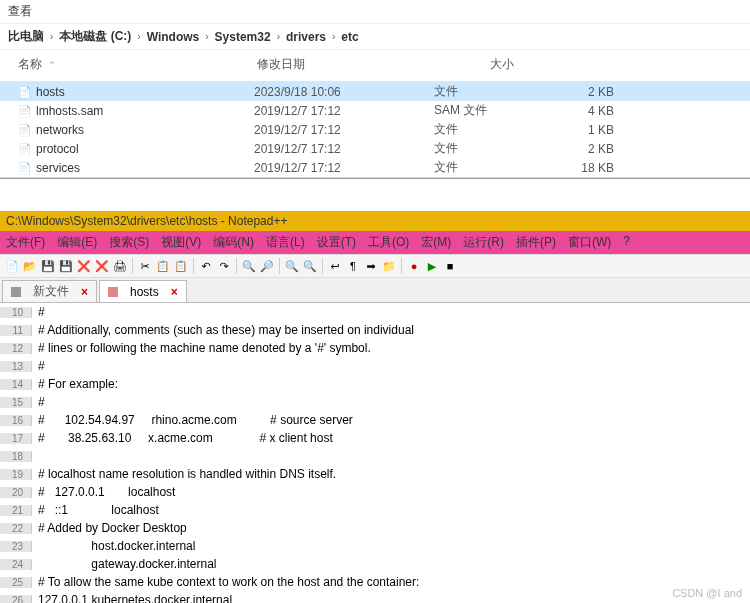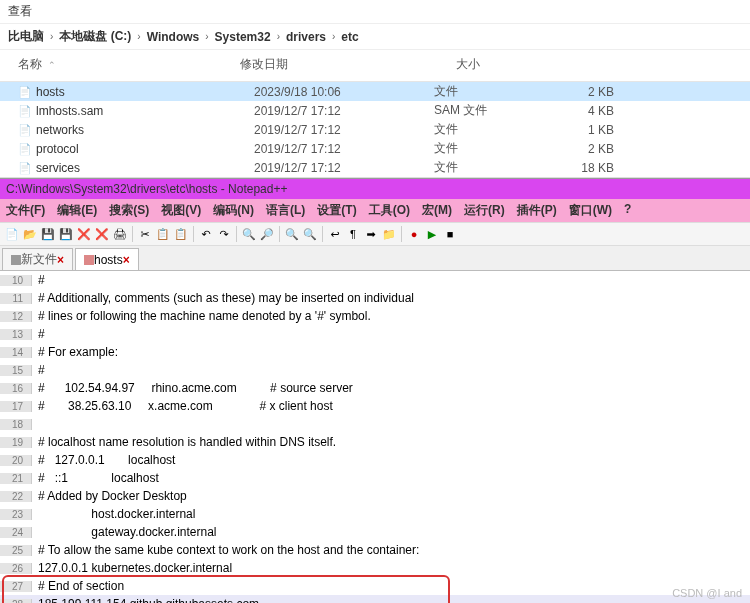--- a/index.html
+++ b/index.html
@@ -4,46 +4,46 @@
 <style>
 * { margin: 0; padding: 0; box-sizing: border-box; font-family: "Microsoft YaHei", "Segoe UI", sans-serif; font-size: 12px; }
 body { background: #fff; width: 750px; height: 603px; overflow: hidden; position: relative; }
 
 
 .explorer { border-bottom: 1px solid #ddd; }
 .exp-menu { padding: 3px 8px; color: #333; background: #fff; }
 .breadcrumb { display: flex; align-items: center; padding: 4px 8px; gap: 4px; color: #333; border-top: 1px solid #eee; border-bottom: 1px solid #eee; }
 .breadcrumb .chev { color: #666; font-size: 10px; margin: 0 2px; }
 .breadcrumb .seg { cursor: default; font-weight: bold; }
-.cols { display: flex; padding: 4px 0 6px; border-bottom: 1px solid #e5e5e5; color: #555; }
+.cols { display: flex; padding: 4px 0 6px; border-bottom: 1px solid #e5e5e5; color: #555; gap: 17px; }
 .cols div { padding: 2px 0; }
 .c-name { width: 240px; padding-left: 18px !important; }
 .c-date { width: 180px; }
 .c-type { width: 120px; }
 .c-size { width: 80px; text-align: right; padding-right: 20px !important; }
 .arrow { color: #999; font-size: 9px; margin-left: 6px; }
 .rows { }
 .row { display: flex; align-items: center; padding: 1px 0; color: #333; }
 .row.sel { background: #cce8ff; }
 .row .ic { width: 14px; height: 14px; display: inline-block; margin-left: 18px; margin-right: 4px; vertical-align: middle; }
 .file-ic::before { content: "📄"; font-size: 11px; line-height: 14px; filter: grayscale(40%); }
 .row .nm { width: 218px; }
 .row .dt { width: 180px; color: #555; }
 .row .tp { width: 120px; color: #555; }
 .row .sz { width: 80px; text-align: right; padding-right: 20px; color: #555; }
 
 
 .npp { border-top: 1px solid #999; }
-.npp-title { padding: 3px 6px; background: #d946ef; color: #333; }
-.npp-menu { display: flex; gap: 12px; padding: 3px 6px; background: #f9a8d4; border-bottom: 1px solid #ddd; color: #333; font-weight: bold; }
+.npp-title { padding: 3px 6px; background: #eab308; color: #333; margin-top: 32px; }
+.npp-menu { display: flex; gap: 12px; padding: 3px 6px; background: #ec4899; border-bottom: 1px solid #ddd; color: #333; }
 .npp-toolbar { display: flex; gap: 2px; padding: 3px 4px; background: #f5f5f5; border-bottom: 1px solid #ddd; align-items: center; flex-wrap: nowrap; overflow: hidden; }
 .tbic { width: 16px; height: 16px; display: flex; align-items: center; justify-content: center; font-size: 11px; border: 1px solid transparent; }
 .tbsep { width: 1px; height: 16px; background: #ccc; margin: 0 2px; }
 .npp-tabs { display: flex; background: #f0f0f0; border-bottom: 1px solid #bbb; padding-top: 2px; padding-left: 2px; }
-.tab { padding: 2px 8px; background: #f5f5f5; border: 1px solid #bbb; border-bottom: none; margin-right: 2px; display: flex; align-items: center; gap: 0; color: #555; }
+.tab { padding: 2px 8px; background: #f5f5f5; border: 1px solid #bbb; border-bottom: none; margin-right: 2px; display: flex; align-items: center; gap: 12px; color: #555; }
 .tab.active { background: #fff; font-weight: normal; color: #000; }
 .tab .tic { width: 10px; height: 10px; background: #d88; display: inline-block; }
 .tab .tx { color: #c00; font-weight: bold; }
 .tab.inactive .tic { background: #999; }
 
 
 .editor { background: #fff; font-family: Consolas, "Courier New", monospace; font-size: 14px; color: #000; position: relative; }
 .line { display: flex; min-height: 18px; align-items: center; }
 .ln { width: 32px; text-align: right; padding-right: 8px; color: #808080; background: #e4e4e4; border-right: 1px solid #ccc; user-select: none; font-size: 10px; }
 .code { padding-left: 6px; white-space: pre; }

